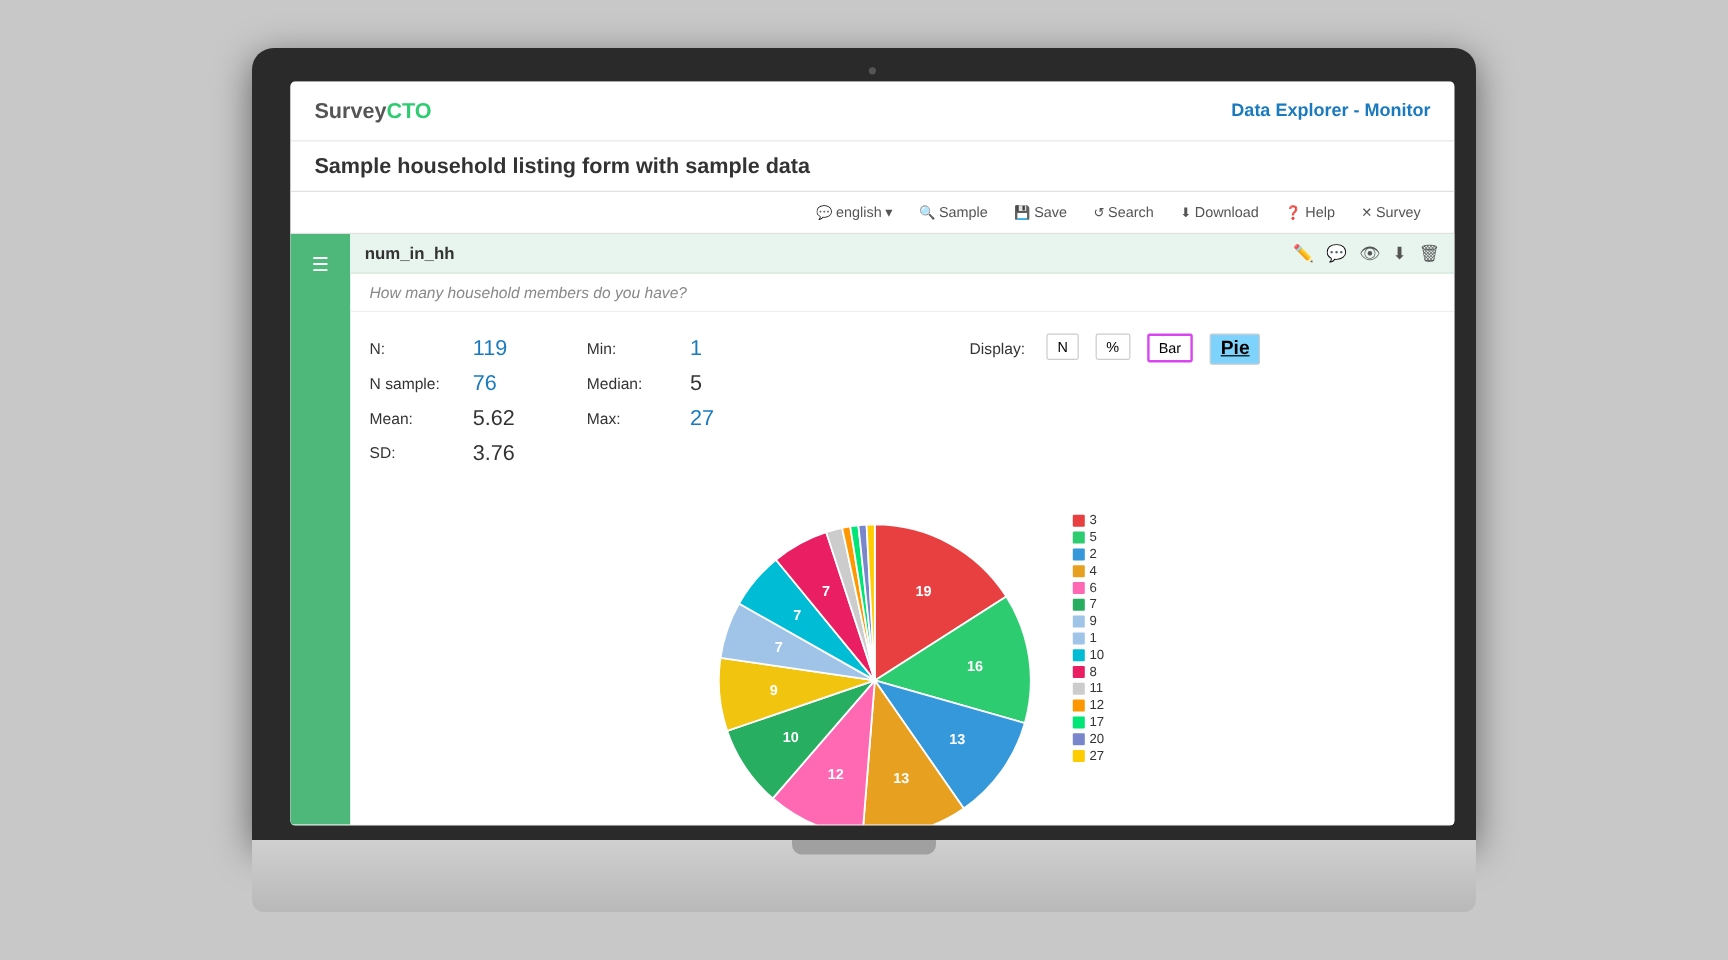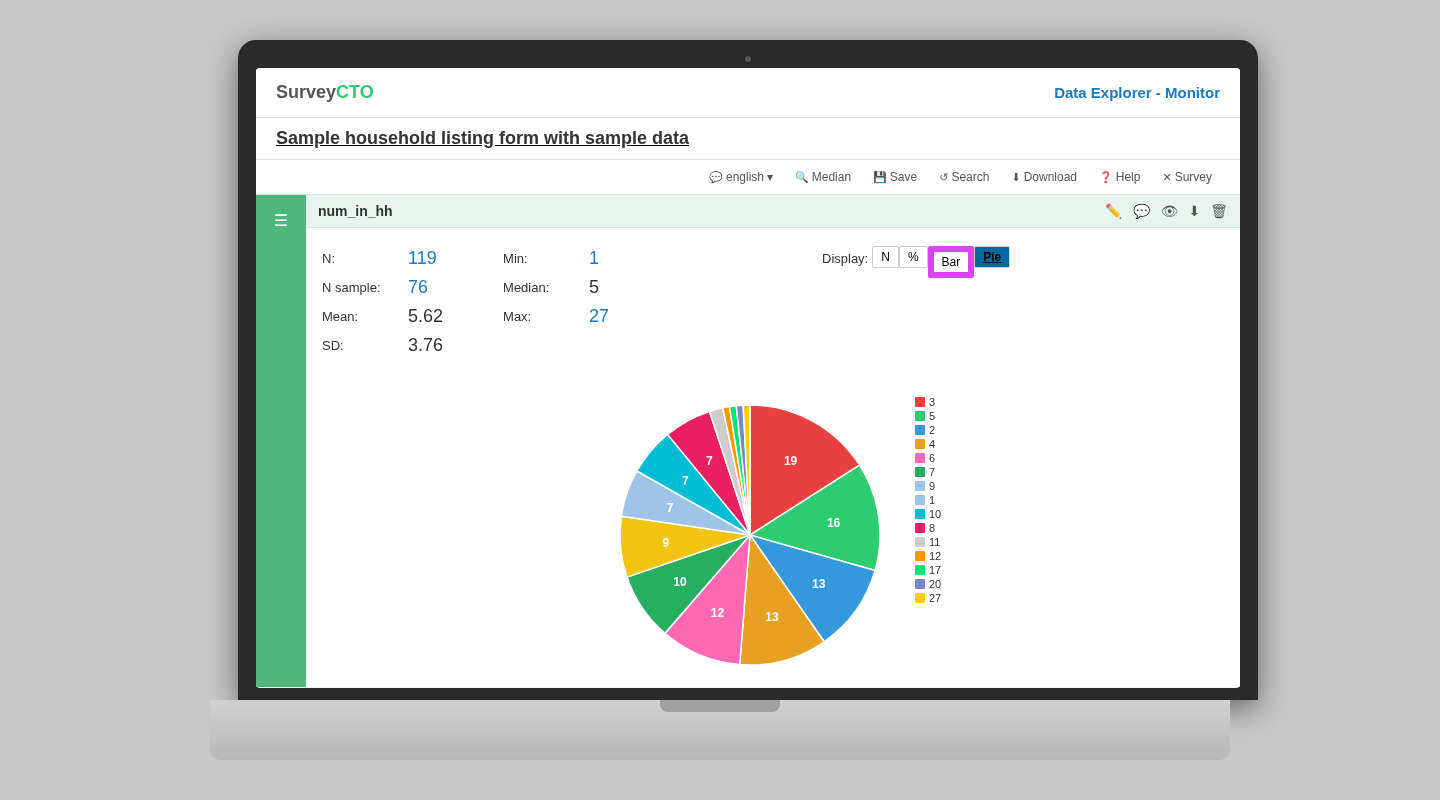--- a/index.html
+++ b/index.html
@@ -20,23 +20,22 @@
       height: 720px;
     }
 
     .laptop-screen-bezel {
       position: absolute;
       top: 0; left: 0;
       width: 1020px;
       height: 660px;
       background: #2a2a2a;
       border-radius: 18px 18px 0 0;
-      padding: 16px 18px 14px 18px;
+      padding: 16px 18px 14px 32px;
       box-shadow: 0 8px 30px rgba(0,0,0,0.5);
-      margin-left: 28px;
     }
 
     .camera-dot {
       width: 6px; height: 6px;
       background: #555;
       border-radius: 50%;
       margin: 0 auto 6px auto;
     }
 
     .screen-content {
@@ -88,21 +87,20 @@
     .app-title {
       font-size: 15px;
       font-weight: 600;
       color: #1a7abf;
     }
 
     .form-title-bar {
       background: #ffffff;
       padding: 10px 20px;
       border-bottom: 1px solid #e0e0e0;
-      text-decoration: underline;
     }
     .form-title-text {
       font-size: 18px;
       font-weight: 600;
       color: #333;
     }
 
     .toolbar {
       background: #ffffff;
       padding: 6px 20px;
@@ -284,21 +282,21 @@
       </div>
 
       <div class="toolbar">
         <button class="toolbar-btn">
           <span class="icon">💬</span>
           <span>english</span>
           <span>▾</span>
         </button>
         <button class="toolbar-btn">
           <span class="icon">🔍</span>
-          <span>Median</span>
+          <span>Sample</span>
         </button>
         <button class="toolbar-btn">
           <span class="icon">💾</span>
           <span>Save</span>
         </button>
         <button class="toolbar-btn">
           <span class="icon">↺</span>
           <span>Search</span>
         </button>
         <button class="toolbar-btn">
@@ -329,20 +327,21 @@
             </div>
             <div class="variable-actions">
               <span style="cursor:pointer; color:#555; font-size:14px;">✏️</span>
               <span style="cursor:pointer; color:#555; font-size:14px;">💬</span>
               <span style="cursor:pointer; color:#555; font-size:14px;">👁</span>
               <span style="cursor:pointer; color:#555; font-size:14px;">⬇</span>
               <span style="cursor:pointer; color:#555; font-size:14px;">🗑</span>
             </div>
           </div>
 
+          <div class="variable-question">How many household members do you have?</div>
 
           <div style="position:relative; display:flex; padding: 16px 16px 0 16px; gap: 0;">
 
             <div style="width: 500px;">
               <div style="display:flex; gap: 60px;">
                 <div>
                   <div class="stat-row">
                     <span class="stat-label">N:</span>
                     <span class="stat-value linked">119</span>
                   </div>
@@ -369,26 +368,26 @@
                     <span class="stat-value">5</span>
                   </div>
                   <div class="stat-row">
                     <span class="stat-label">Max:</span>
                     <span class="stat-value linked">27</span>
                   </div>
                 </div>
               </div>
             </div>
 
-            <div style="display:flex; align-items: flex-start; gap: 0; margin-top: 2px;">
+            <div style="display:flex; align-items: flex-start; gap: 14px; margin-top: 2px;">
               <span class="display-label" style="font-size:13px; color:#333; margin-right:4px; line-height:26px;">Display:</span>
               <button class="display-btn" style="border:1px solid #ccc; padding:3px 8px; font-size:12px; background:#fff; cursor:pointer;">N</button>
               <button class="display-btn" style="border:1px solid #ccc; padding:3px 8px; font-size:12px; background:#fff; cursor:pointer;">%</button>
-              <button class="display-btn" style="border:6px solid #d946ef; padding:3px 8px; font-size:12px; background:#fff; cursor:pointer;">Bar</button>
-              <button class="display-btn active" style="border:1px solid #ccc; padding:3px 8px; font-size:12px; background:#0369a1; cursor:pointer; font-weight:600;text-decoration:underline;">Pie</button>
+              <button class="display-btn" style="border:2px solid #d946ef; padding:3px 8px; font-size:12px; background:#fff; cursor:pointer;">Bar</button>
+              <button class="display-btn active" style="border:1px solid #ccc; padding:3px 8px; font-size:16px; background:#7dd3fc; cursor:pointer; font-weight:600;text-decoration:underline;">Pie</button>
             </div>
           </div>
 
           <div style="display:flex; justify-content:center; align-items:flex-start; padding: 20px 0; position:relative;">
             <svg id="pie-svg" width="310" height="310" viewBox="-155 -155 310 310">
                 <path d="M 0 0 L 0.00 -130.00 A 130 130 0 0 1 109.62 -69.89 Z" fill="#e84040" stroke="white" stroke-width="1.5"></path>
                 <text x="40.63" y="-74.09" text-anchor="middle" dominant-baseline="central" class="pie-label">19</text>
                 <path d="M 0 0 L 109.62 -69.89 A 130 130 0 0 1 125.04 35.58 Z" fill="#2ecc71" stroke="white" stroke-width="1.5"></path>
                 <text x="83.61" y="-12.23" text-anchor="middle" dominant-baseline="central" class="pie-label">16</text>
                 <path d="M 0 0 L 125.04 35.58 A 130 130 0 0 1 74.17 106.76 Z" fill="#3498db" stroke="white" stroke-width="1.5"></path>

